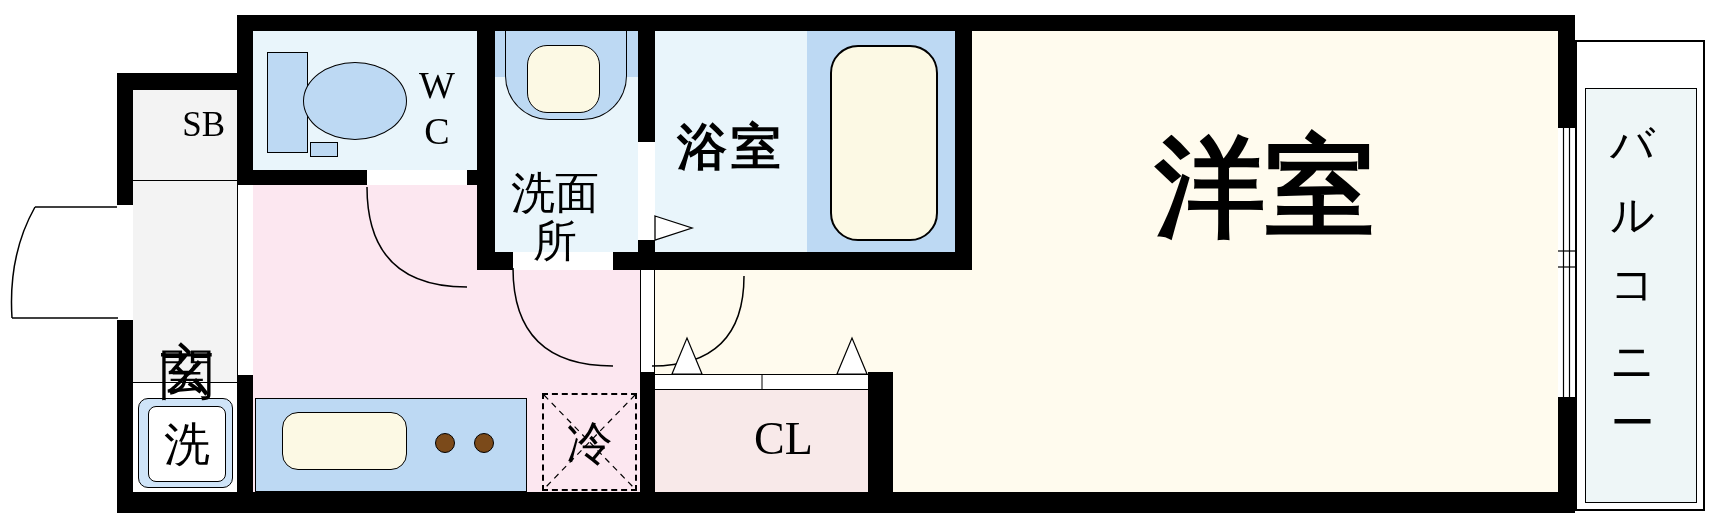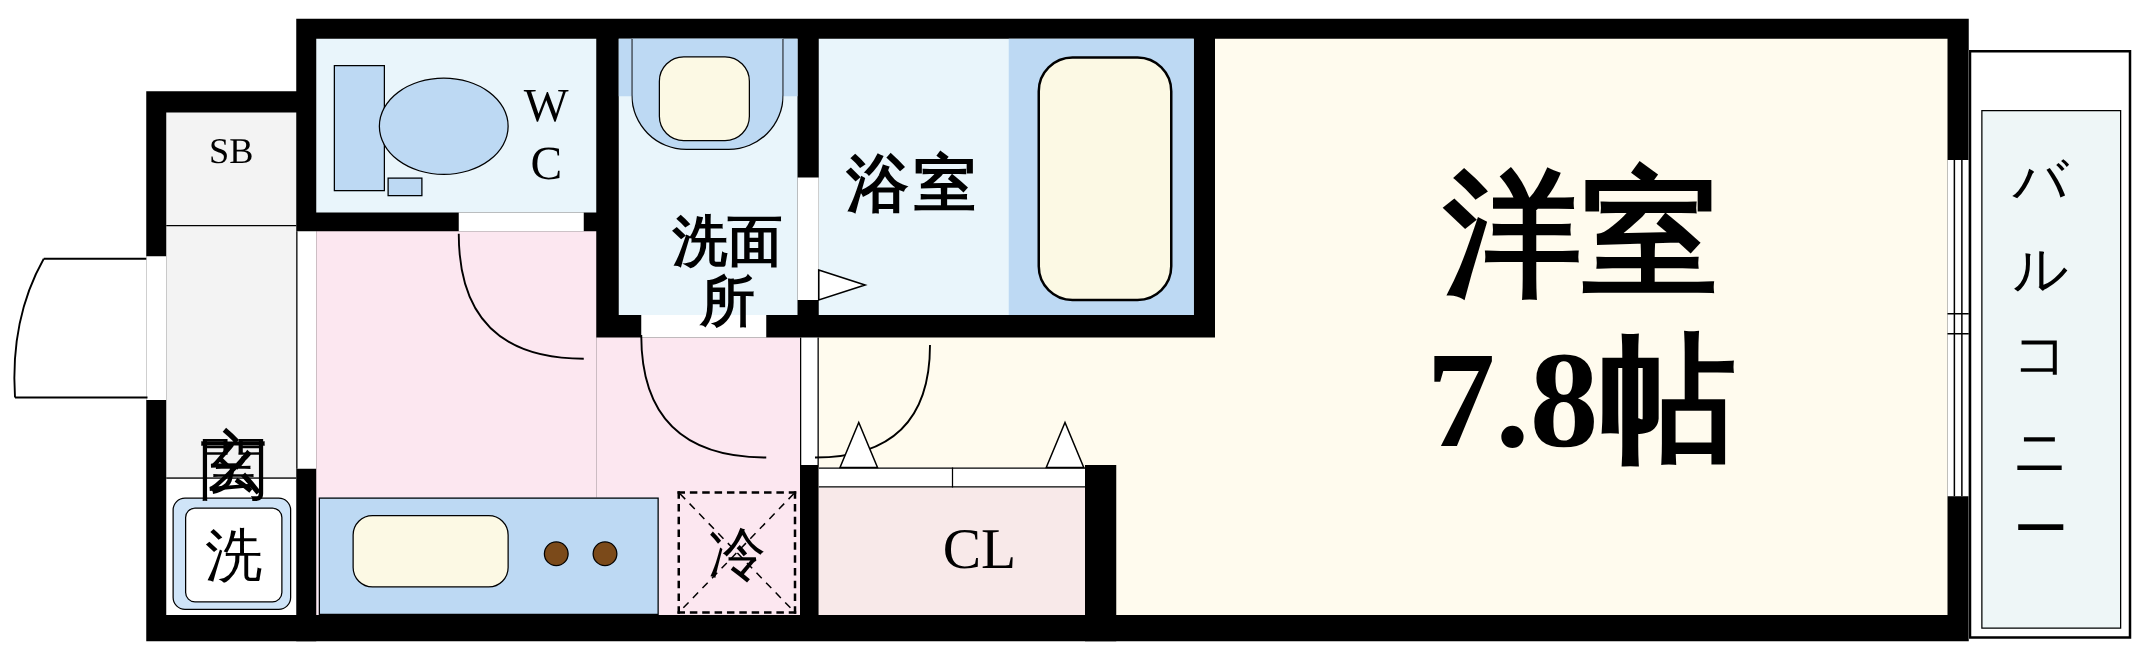--- a/index.html
+++ b/index.html
@@ -113,33 +113,32 @@
       <line x1="1558" y1="251" x2="1575" y2="251"></line>
       <line x1="1558" y1="267" x2="1575" y2="267"></line>
     </g>
 
     <g stroke="#000" stroke-width="1.2" stroke-dasharray="6 5">
       <line x1="544" y1="395" x2="635" y2="489"></line>
       <line x1="635" y1="395" x2="544" y2="489"></line>
     </g>
   </svg>
 
-  <div class="abs lbl" style="left:145px;top:106px;width:80px;font-size:29px;">SB</div>
+  <div class="abs lbl" style="left:145px;top:106px;width:80px;font-size:35px;text-align:right;">SB</div>
 
   <div class="abs lbl v" style="left:160px;top:238px;height:140px;width:56px;font-size:54px;letter-spacing:12px;">玄関</div>
 
   <div class="abs lbl" style="left:407px;top:62px;width:60px;font-size:38px;line-height:46px;"><span>W</span><br><span>C</span></div>
 
-  <div class="abs lbl" style="left:522px;top:170px;width:120px;font-size:44px;font-weight:bold;">洗面所</div>
+  <div class="abs lbl" style="left:495px;top:170px;width:120px;font-size:44px;">洗面所</div>
 
   <div class="abs lbl" style="left:655px;top:120px;width:152px;font-size:50px;letter-spacing:4px;font-weight:bold;">浴室</div>
 
   <div class="abs lbl" style="left:972px;top:122px;width:586px;font-size:110px;line-height:132px;font-weight:700;">
     <div>洋室</div>
-    <div>7.8帖</div>
   </div>
 
   <div class="abs lbl v" style="left:1608px;top:60px;height:400px;width:48px;font-size:44px;letter-spacing:26px;">バルコニー</div>
 
   <div class="abs lbl" style="left:655px;top:414px;width:257px;font-size:46px;">CL</div>
 
   <div class="abs lbl" style="left:147px;top:420px;width:80px;font-size:46px;">洗</div>
 
   <div class="abs lbl" style="left:542px;top:419px;width:95px;font-size:46px;">冷</div>
 

